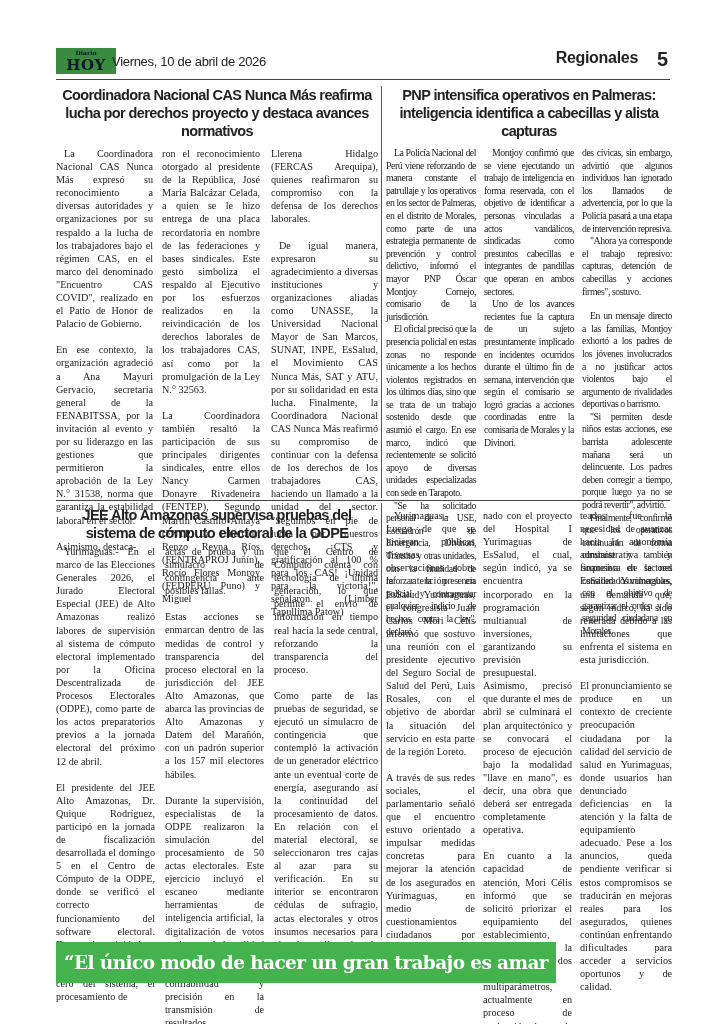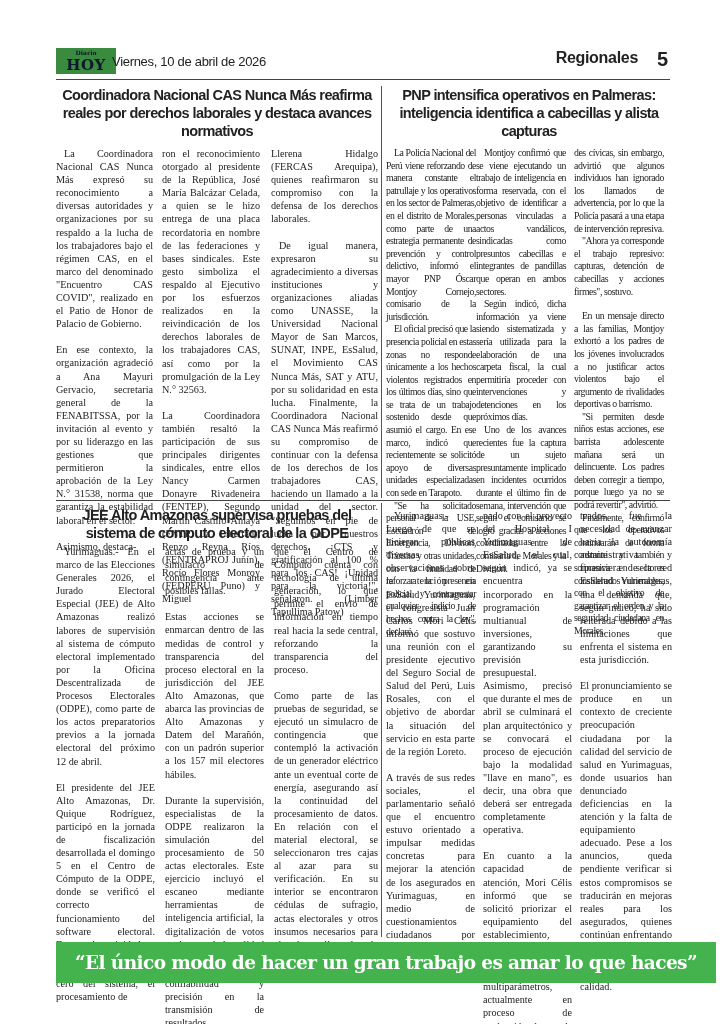--- a/index.html
+++ b/index.html
@@ -21,41 +21,41 @@
   .article { position:absolute; }
   .headline { font-family:"Liberation Sans", sans-serif; font-weight:bold; font-size:14.5px; line-height:18px; text-align:center; letter-spacing:-0.6px; color:#222; }
   .cols { display:flex; margin-top:6px;font-family:Liberation Serif, serif; }
   .col { font-size:10.2px; line-height:13.1px; text-align:justify; color:#222; }
   .col p { margin-bottom:13px; text-indent:0; }
   .col p.ind { text-indent:8px; }
   .col p.tight { margin-bottom:0; }
   .cond { letter-spacing:-0.45px; font-stretch:condensed; }
   .vsep { position:absolute; width:0; border-left:1px solid #555; }
 
-  .quote-bar { position:absolute; left:56px; top:942px; width:660px; height:41px; background:#44b34e; color:#fff; text-align:center; font-family:"DejaVu Serif", serif; font-weight:bold; font-size:18.5px; line-height:41px; letter-spacing:-0.6px; }
+  .quote-bar { position:absolute; left:56px; top:942px; width:500px; height:41px; background:#44b34e; color:#fff; text-align:center; font-family:"DejaVu Serif", serif; font-weight:bold; font-size:18.5px; line-height:41px; letter-spacing:-0.6px; }
 </style>
 </head>
 <body>
 
 <div class="page">
   <div class="masthead">
     <div class="logo">
       <span class="small">Diario</span>
       <span class="big">HOY</span>
     </div>
     <span class="date">Viernes, 10 de abril de 2026</span>
     <span class="section">Regionales</span>
     <span class="pagenum">5</span>
   </div>
 </div>
 
 <div class="rule" style="left:56px; top:79px;"></div>
 
 <div class="article" style="left:56px; top:86px; width:322px;">
-  <h2 class="headline">Coordinadora Nacional CAS Nunca Más reafirma reales por derechos laborales y destaca avances normativos</h2>
+  <h2 class="headline">Coordinadora Nacional CAS Nunca Más reafirma lucha por derechos proyecto y destaca avances normativos</h2>
   <div class="cols" style="margin-top:7px;">
     <div class="col" style="width:97px; margin-right:9px;">
       <p class="ind">La Coordinadora Nacional CAS Nunca Más expresó su reconocimiento a diversas autoridades y organizaciones por su respaldo a la lucha de los trabajadores bajo el régimen CAS, en el marco del denominado "Encuentro CAS COVID", realizado en el Patio de Honor de Palacio de Gobierno.</p>
       <p>En ese contexto, la organización agradeció a Ana Mayuri Gervacio, secretaria general de la FENABITSSA, por la invitación al evento y por su liderazgo en las gestiones que permitieron la aprobación de la Ley N.° 31538, norma que garantiza la estabilidad laboral en el sector.</p>
       <p class="tight" style="text-align:left;">Asimismo, destaca-</p>
     </div>
     <div class="col" style="width:98px; margin-right:11px;">
       <p>ron el reconocimiento otorgado al presidente de la República, José María Balcázar Celada, a quien se le hizo entrega de una placa recordatoria en nombre de las federaciones y bases sindicales. Este gesto simboliza el respaldo al Ejecutivo por los esfuerzos realizados en la reivindicación de los derechos laborales de los trabajadores CAS, así como por la promulgación de la Ley N.° 32563.</p>
       <p class="tight">La Coordinadora también resaltó la participación de sus principales dirigentes sindicales, entre ellos Nancy Carmen Donayre Rivadeneira (FENTEP), Segundo Martín Castillo Amaya (FNTP La Libertad), Renzo Reyna Ríos (FENTRAPROJ Junín), Rocío Flores Monroy (FEDPERU Puno) y Miguel</p>
     </div>
@@ -64,28 +64,27 @@
       <p class="ind tight">De igual manera, expresaron su agradecimiento a diversas instituciones y organizaciones aliadas como UNASSE, la Universidad Nacional Mayor de San Marcos, SUNAT, INPE, EsSalud, el Movimiento CAS Nunca Más, SAT y ATU, por su solidaridad en esta lucha. Finalmente, la Coordinadora Nacional CAS Nunca Más reafirmó su compromiso de continuar con la defensa de los derechos de los trabajadores CAS, haciendo un llamado a la unidad del sector. "Seguimos en pie de lucha por nuestros derechos. ¡CTS y gratificación al 100 % para los CAS! ¡Unidad para la victoria!", señalaron. (Limber Tapullima Patow)</p>
     </div>
   </div>
 </div>
 
 <div class="vsep" style="left:381px; top:86px; height:412px;"></div>
 
 <div class="article" style="left:386px; top:86px; width:286px;">
   <h2 class="headline">PNP intensifica operativos en Palmeras: inteligencia identifica a cabecillas y alista capturas</h2>
   <div class="cols" style="margin-top:7px;">
-    <div class="col cond" style="width:90px; font-size:9.8px; line-height:12.6px;">
+    <div class="col cond" style="width:90px; margin-right:8px; font-size:9.8px; line-height:12.6px;">
       <p class="ind" style="margin-bottom:0;">La Policía Nacional del Perú viene reforzando de manera constante el patrullaje y los operativos en los sector de Palmeras, en el distrito de Morales, como parte de una estrategia permanente de prevención y control delictivo, informó el mayor PNP Óscar Montjoy Cornejo, comisario de la jurisdicción.</p>
       <p class="ind" style="margin-bottom:0;">El oficial precisó que la presencia policial en estas zonas no responde únicamente a los hechos violentos registrados en los últimos días, sino que se trata de un trabajo sostenido desde que asumió el cargo. En ese marco, indicó que recientemente se solicitó apoyo de diversas unidades especializadas con sede en Tarapoto.</p>
       <p class="ind tight">"Se ha solicitado personal de la USE, Escuadrón de Emergencia, Divinori, Tránsito y otras unidades, con la finalidad de reforzar la presencia policial y contrarrestar cualquier indicio de hechos contra la ley", declaró.</p>
     </div>
     <div class="col cond" style="width:90px; margin-right:8px; font-size:9.8px; line-height:12.6px;">
       <p class="ind" style="margin-bottom:0;">Montjoy confirmó que se viene ejecutando un trabajo de inteligencia en forma reservada, con el objetivo de identificar a personas vinculadas a actos vandálicos, sindicadas como presuntos cabecillas e integrantes de pandillas que operan en ambos sectores.</p>
-      <p class="ind" style="margin-bottom:0;">Según indicó, dicha información ya viene siendo sistematizada y sería utilizada para la elaboración de una carpeta fiscal, la cual permitiría proceder con intervenciones y detenciones en los próximos días.</p>
       <p class="ind" style="margin-bottom:12px;">Uno de los avances recientes fue la captura de un sujeto presuntamente implicado en incidentes ocurridos durante el último fin de semana, intervención que según el comisario se logró gracias a acciones coordinadas entre la comisaría de Morales y la Divinori.</p>
     </div>
     <div class="col cond" style="width:90px; font-size:9.8px; line-height:12.6px;">
       <p style="margin-bottom:0;">des cívicas, sin embargo, advirtió que algunos individuos han ignorado los llamados de advertencia, por lo que la Policía pasará a una etapa de intervención represiva.</p>
       <p class="ind" style="margin-bottom:12px;">"Ahora ya corresponde el trabajo represivo: capturas, detención de cabecillas y acciones firmes", sostuvo.</p>
       <p class="ind" style="margin-bottom:0;">En un mensaje directo a las familias, Montjoy exhortó a los padres de los jóvenes involucrados a no justificar actos violentos bajo el argumento de rivalidades deportivas o barrismo.</p>
       <p class="ind" style="margin-bottom:0;">"Si permiten desde niños estas acciones, ese barrista adolescente mañana será un delincuente. Los padres deben corregir a tiempo, porque luego ya no se podrá revertir", advirtió.</p>
       <p class="ind tight">Finalmente, confirmó que los operativos continuarán de forma constante y también sorpresiva en sectores considerados vulnerables, con el objetivo de garantizar el orden y la seguridad ciudadana en Morales.</p>
     </div>
   </div>

